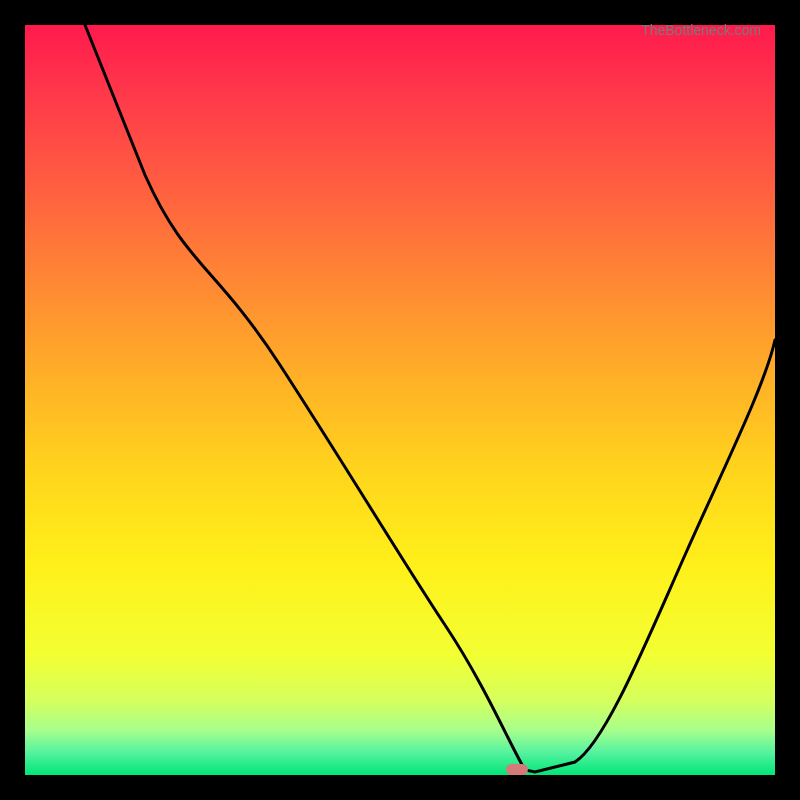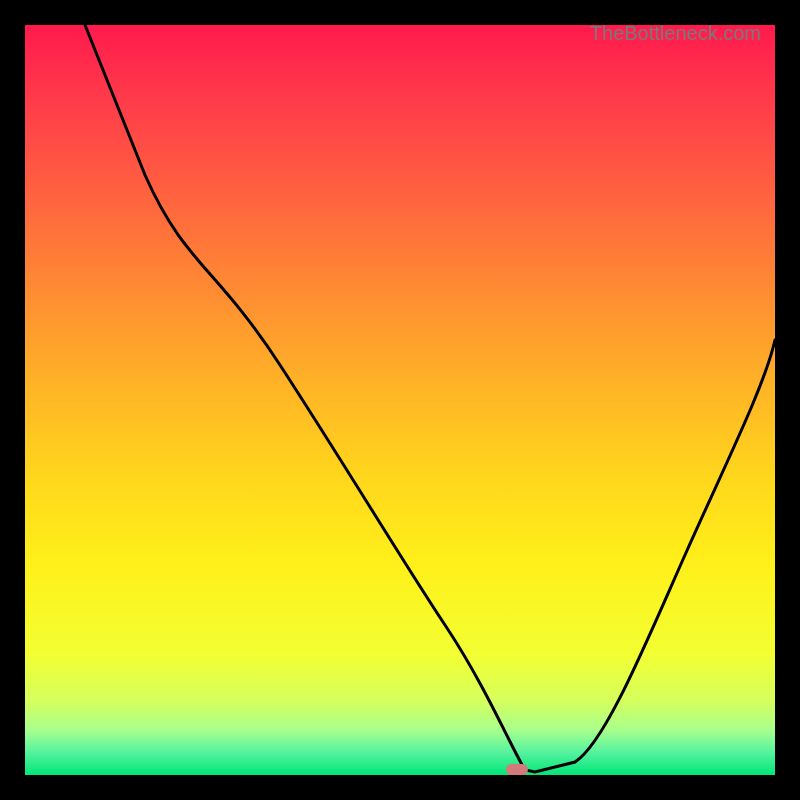--- a/index.html
+++ b/index.html
@@ -53,21 +53,21 @@
     border-radius: 6px;
     background: #d47a7a;
     left: 481px;
     top: 739px;
   }
   .watermark {
     position: absolute;
     right: 14px;
     top: -3px;
     font-family: Arial, Helvetica, sans-serif;
-    font-size: 20px;
+    font-size: 14px;
     font-weight: 500;
     color: #7a7a7a;
   }
 </style>
 </head>
 <body>
 
 <div class="frame">
   <div class="plot-area">
 

